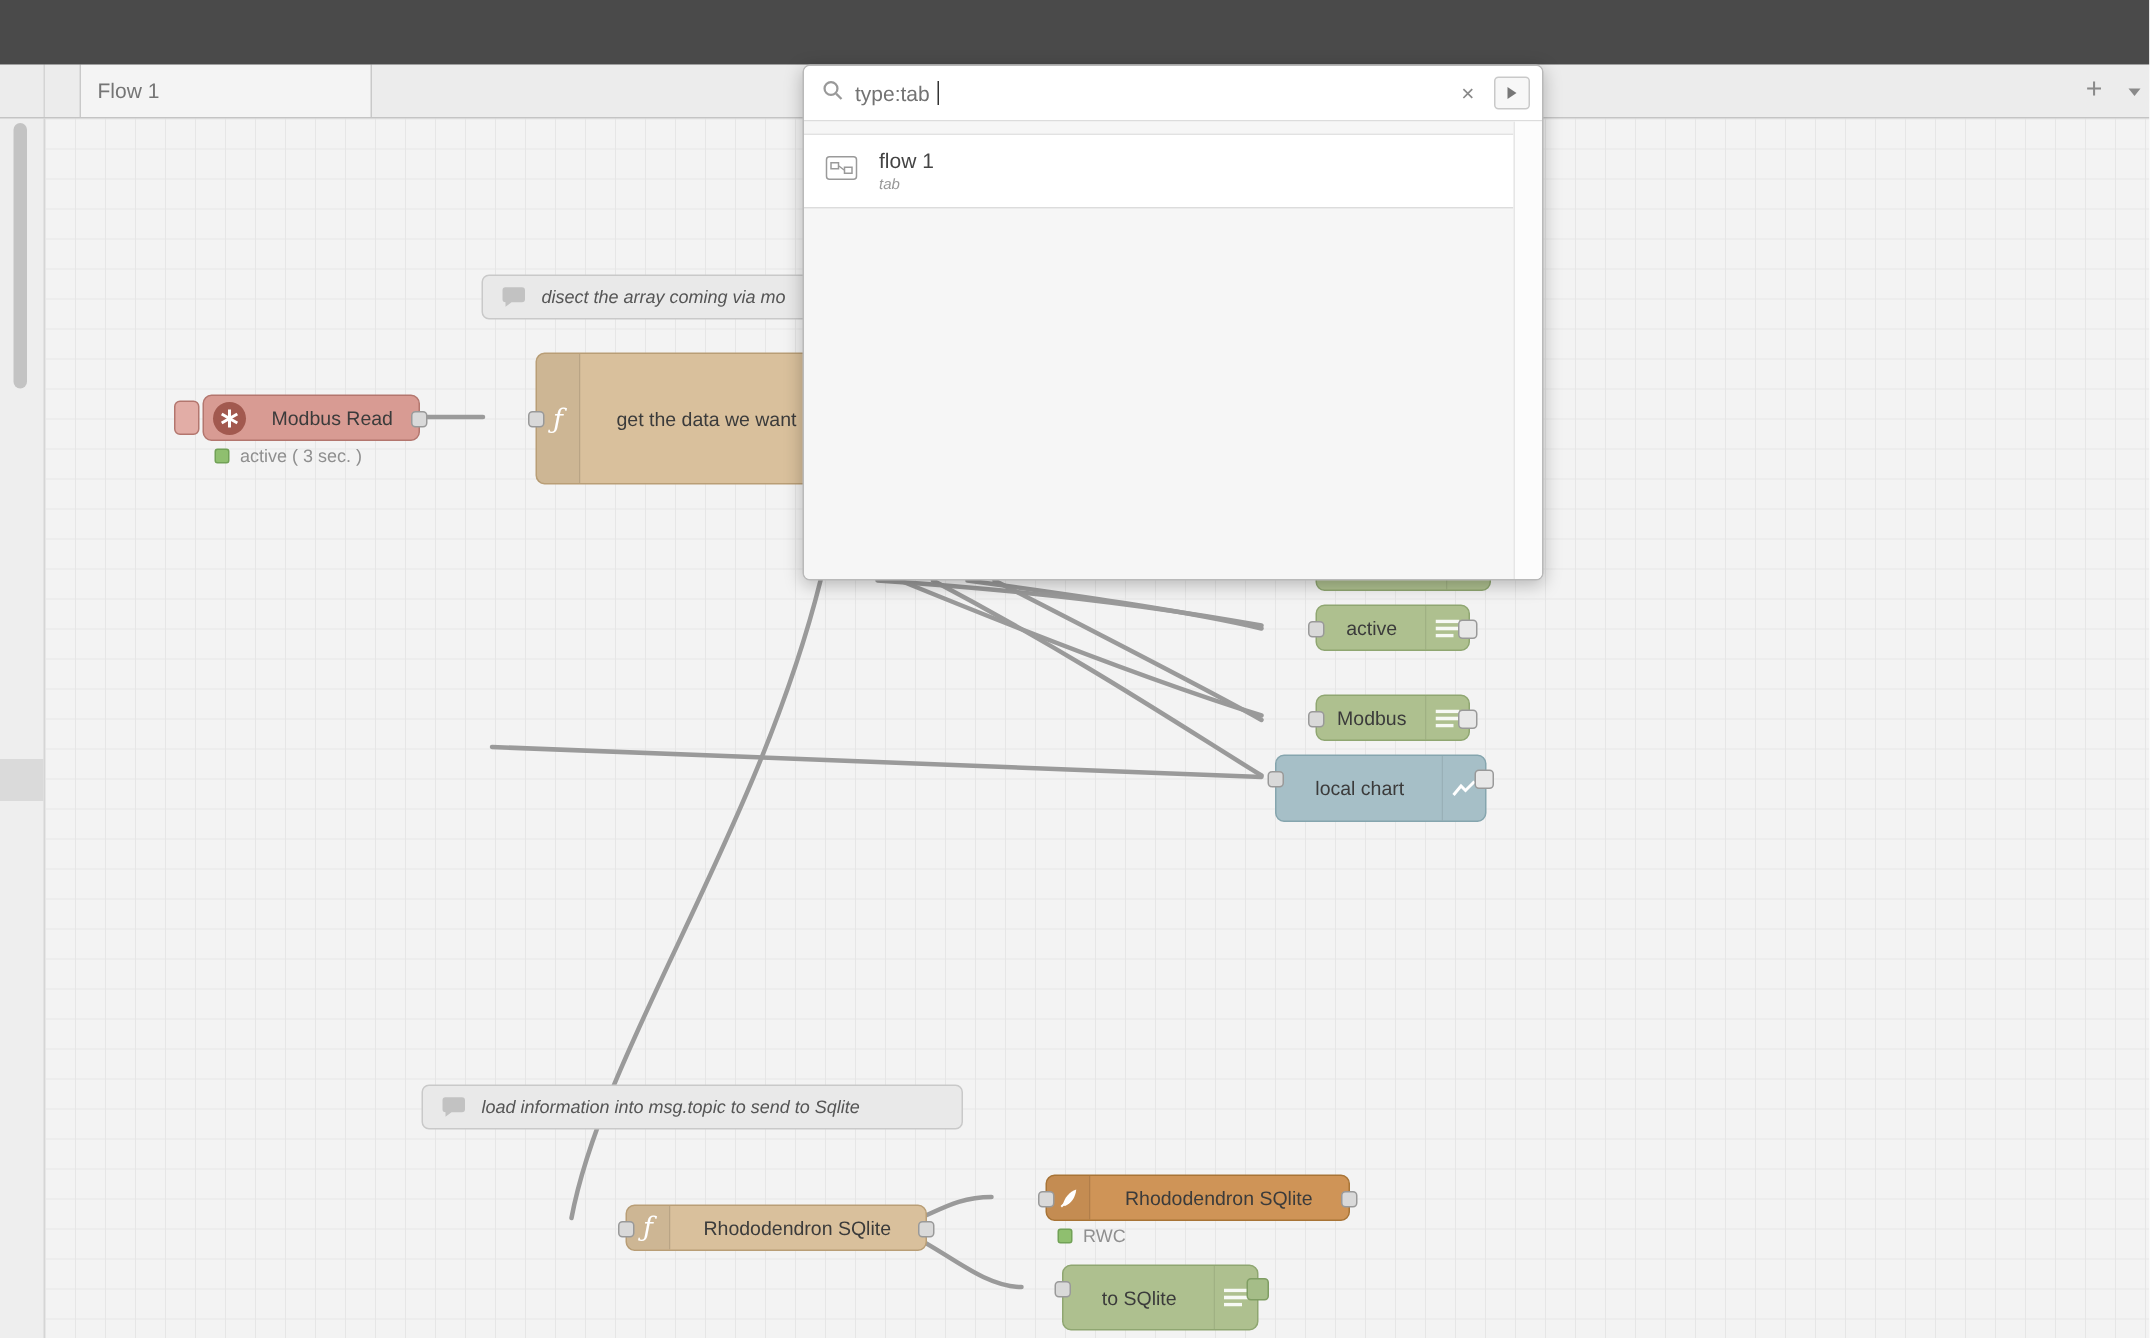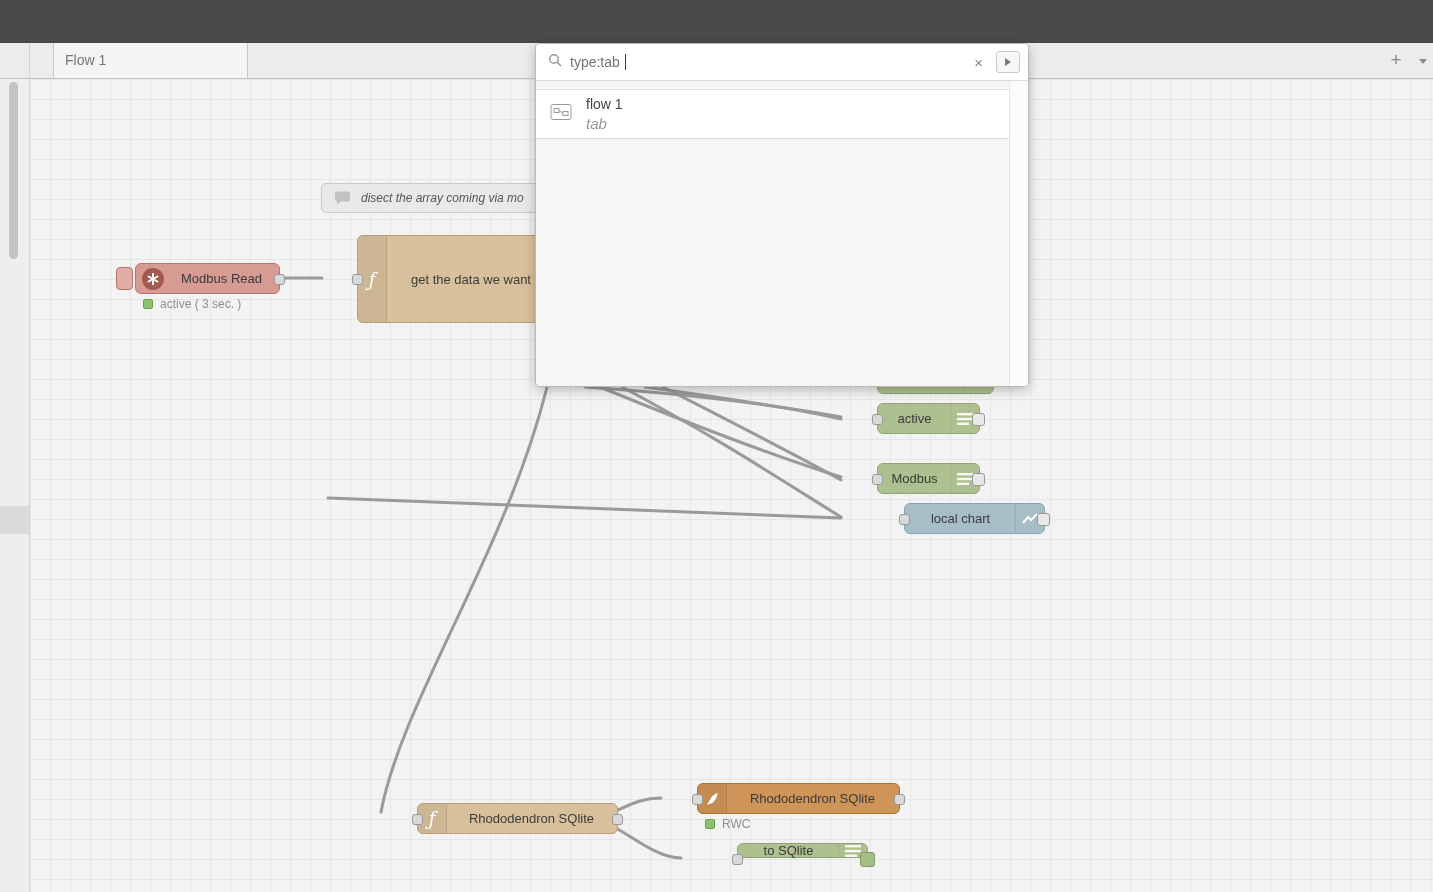--- a/index.html
+++ b/index.html
@@ -85,21 +85,21 @@
   .search-text{flex:1;font-size:14px;color:#737373;display:flex;align-items:center;}
   .caret-bar{display:inline-block;width:1px;height:16px;background:#333;margin-left:5px;}
   .clear-btn{color:#8a8a8a;font-size:15px;padding:0 5px;cursor:pointer;}
   .expand-btn{width:22px;height:20px;border:1px solid #c9c9c9;border-radius:3px;background:#f7f7f7;
               display:flex;align-items:center;justify-content:center;cursor:pointer;flex:none;}
   .search-results{position:absolute;top:37px;left:0;right:0;bottom:0;background:#f6f6f6;}
   .results-scroll{position:absolute;right:0;top:0;bottom:0;width:19px;background:#fcfcfc;border-left:1px solid #e6e6e6;box-sizing:border-box;}
   .result-item{height:50px;margin-top:8px;margin-right:19px;background:#fff;border-top:1px solid #e2e2e2;
                border-bottom:1px solid #dcdcdc;display:flex;align-items:center;padding:0 14px;gap:14px;box-sizing:border-box;cursor:pointer;}
   .result-text .title{font-size:14px;color:#444;}
-  .result-text .subtitle{font-size:15px;color:#999;font-style:italic;margin-top:3px;}
+  .result-text .subtitle{font-size:10px;color:#999;font-style:italic;margin-top:3px;}
 </style>
 </head>
 <body>
 
 <div class="app">
 
   <div class="header"></div>
 
   <div class="canvas"></div>
 
@@ -212,32 +212,40 @@
             <rect y="0" width="16" height="2.4"></rect>
             <rect y="4.8" width="16" height="2.4"></rect>
             <rect y="9.6" width="12" height="2.4"></rect>
           </g>
         </svg>
     </span>
     <span class="port in" style="top:10px"></span>
     <span class="port out big" style="top:9px"></span>
   </div>
 
-  <div class="node chart" style="left:872px;top:503px;width:141px;height:31px">
+  <div class="node chart" style="left:818px;top:503px;width:141px;height:45px">
     <span class="nlabel upright" style="padding-right:28px">local chart</span>
     <span class="icon-right">
       <svg width="18" height="14">
           <polyline points="2,11 7,5 10,8 16,2" fill="none" stroke="#fff" stroke-width="2"></polyline>
         </svg>
     </span>
     <span class="port in" style="top:10px"></span>
     <span class="port out big" style="top:9px"></span>
   </div>
 
 
+  <div class="comment" style="left:265px;top:723px;width:361px;">
+    <span class="c-icon">
+      <svg width="18" height="16">
+          <path d="M3 1.5 h11 a2 2 0 0 1 2 2 v6 a2 2 0 0 1 -2 2 h-7 l-4 3 v-3 a2 2 0 0 1 -2 -2 v-6 a2 2 0 0 1 2 -2 z" fill="#c2c2c2"></path>
+        </svg>
+    </span>
+    <span class="c-label">load information into msg.topic to send to Sqlite</span>
+  </div>
 
   <div class="node fn" style="left:385px;top:803px;width:201px;height:31px">
     <span class="icon-strip">
         <span class="fx">ƒ</span>
       </span>
     <span class="nlabel" style="padding-left:28px">Rhododendron SQlite</span>
     <span class="port in" style="top:10px"></span>
     <span class="port out" style="top:10px"></span>
   </div>
 
@@ -250,21 +258,21 @@
     </span>
     <span class="nlabel" style="padding-left:28px">Rhododendron SQlite</span>
     <span class="port in" style="top:10px"></span>
     <span class="port out" style="top:10px"></span>
     <div class="status">
       <span class="dot"></span>
       <span>RWC</span>
     </div>
   </div>
 
-  <div class="node sq" style="left:705px;top:843px;width:131px;height:15px">
+  <div class="node sq" style="left:676px;top:843px;width:131px;height:44px">
     <span class="nlabel" style="padding-right:28px">to SQlite</span>
     <span class="icon-right">
       <svg width="16" height="12">
           <g fill="#fff" opacity="0.9">
             <rect y="0" width="16" height="2.4"></rect>
             <rect y="4.8" width="16" height="2.4"></rect>
             <rect y="9.6" width="12" height="2.4"></rect>
           </g>
         </svg>
     </span>

